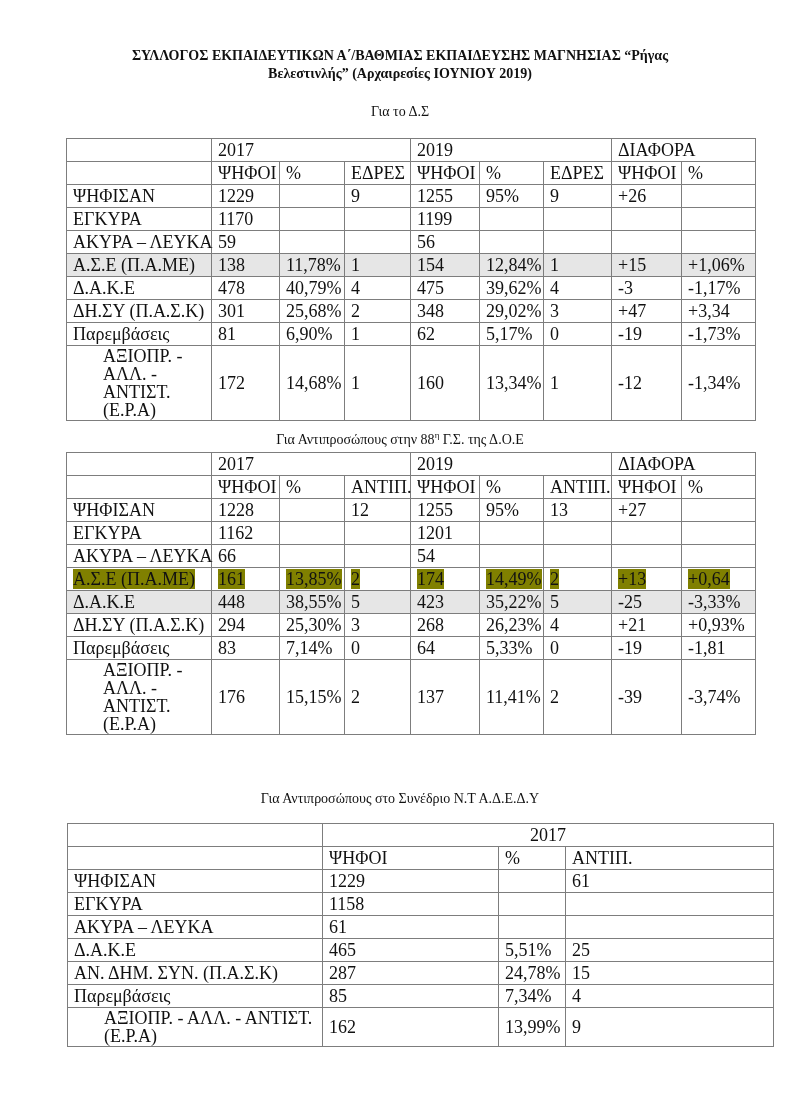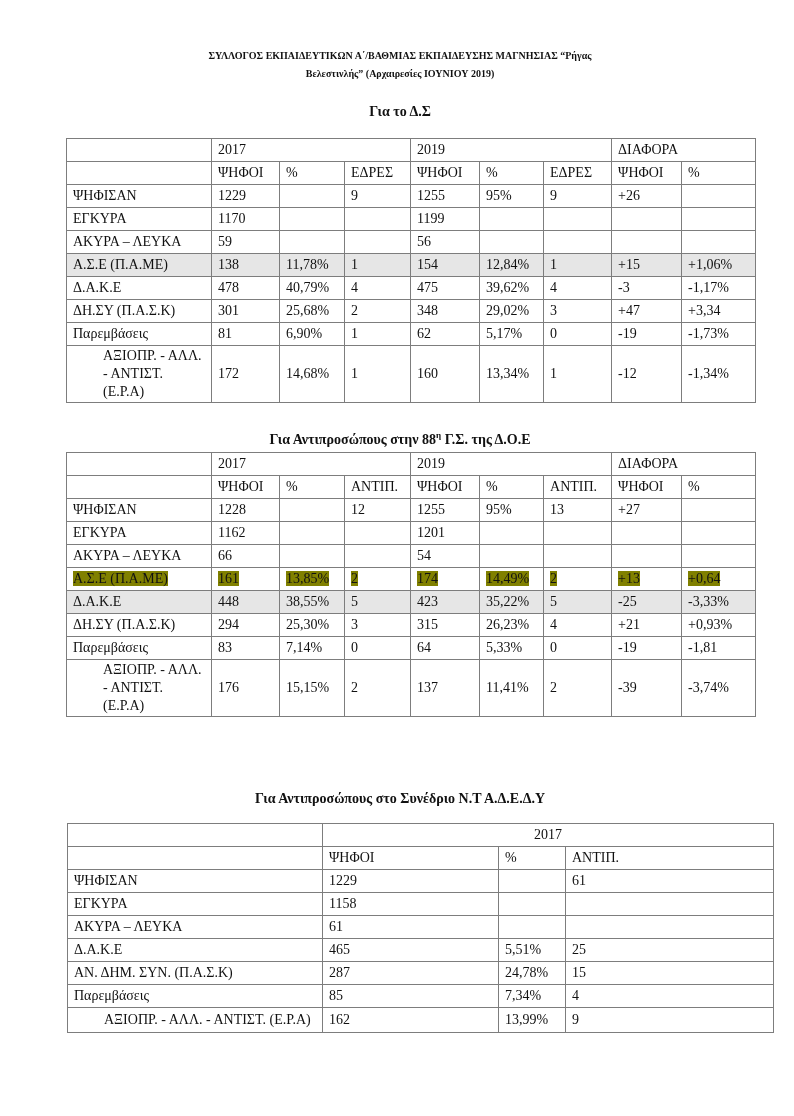--- a/index.html
+++ b/index.html
@@ -3,30 +3,30 @@
 <meta charset="utf-8">
 <style>
   html, body { margin: 0; padding: 0; background: #ffffff; }
   body {
     width: 794px; height: 1116px; position: relative; overflow: hidden;
     font-family: "Liberation Serif", "DejaVu Serif", serif;
     color: #111;
   }
   .doc-title {
     position: absolute; left: 60px; top: 47px; width: 680px;
-    text-align: center; font-weight: bold; font-size: 10px; line-height: 18px;
+    text-align: center; font-weight: bold; font-size: 14px; line-height: 18px;
   }
   .section-title {
-    position: absolute; text-align: center; font-weight: bold; font-size: 14px;
+    position: absolute; text-align: center; font-weight: normal; font-size: 14px;
     left: 60px; width: 680px;
   }
   .section-title sup { font-size: 9px; }
   table.grid {
     position: absolute; border-collapse: collapse; table-layout: fixed;
-    font-size: 14px;
+    font-size: 18px;
   }
   table.grid td {
     border: 1.4px solid #7d7d7d; padding: 0 6px; height: 22px;
     vertical-align: middle; white-space: nowrap; line-height: 16px;
   }
   table.grid td.wrap { white-space: normal; line-height: 18px; padding-top: 1px; padding-bottom: 1px; padding-left: 36px; }
   tr.shaded td { background: #e6e6e6; }
   .hl { background: #808000; }
   td.center { text-align: center; }
 
@@ -250,21 +250,21 @@
         <td>35,22%</td>
         <td>5</td>
         <td>-25</td>
         <td>-3,33%</td>
       </tr>
       <tr>
         <td>ΔΗ.ΣΥ (Π.Α.Σ.Κ)</td>
         <td>294</td>
         <td>25,30%</td>
         <td>3</td>
-        <td>315</td>
+        <td>268</td>
         <td>26,23%</td>
         <td>4</td>
         <td>+21</td>
         <td>+0,93%</td>
       </tr>
       <tr>
         <td>Παρεμβάσεις</td>
         <td>83</td>
         <td>7,14%</td>
         <td>0</td>

